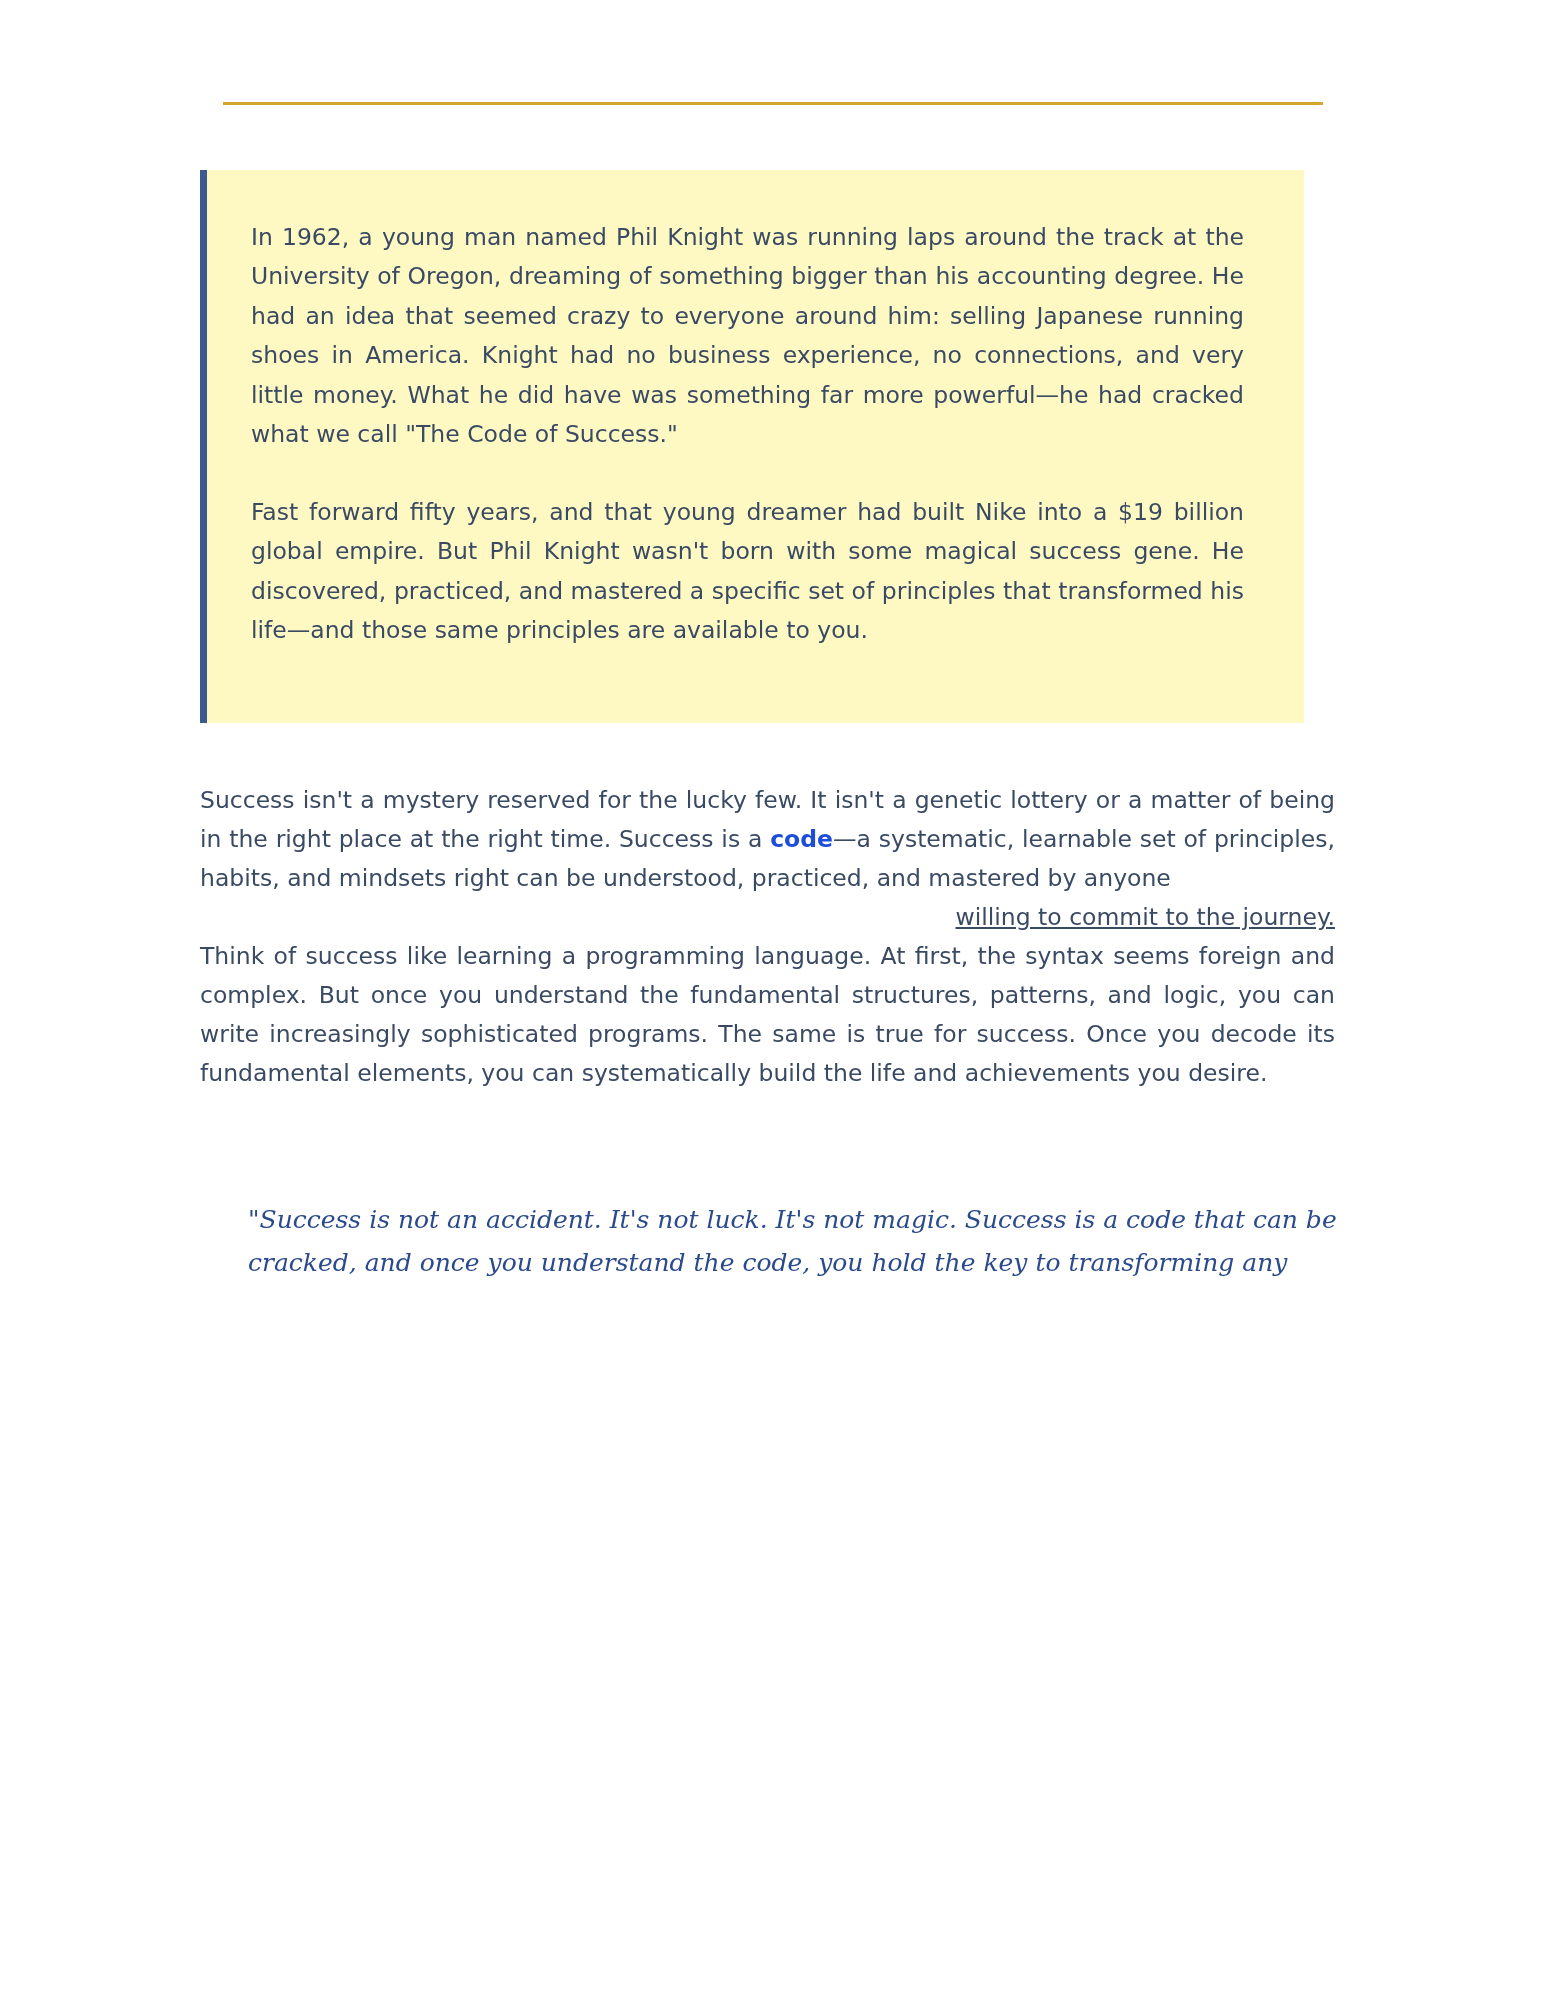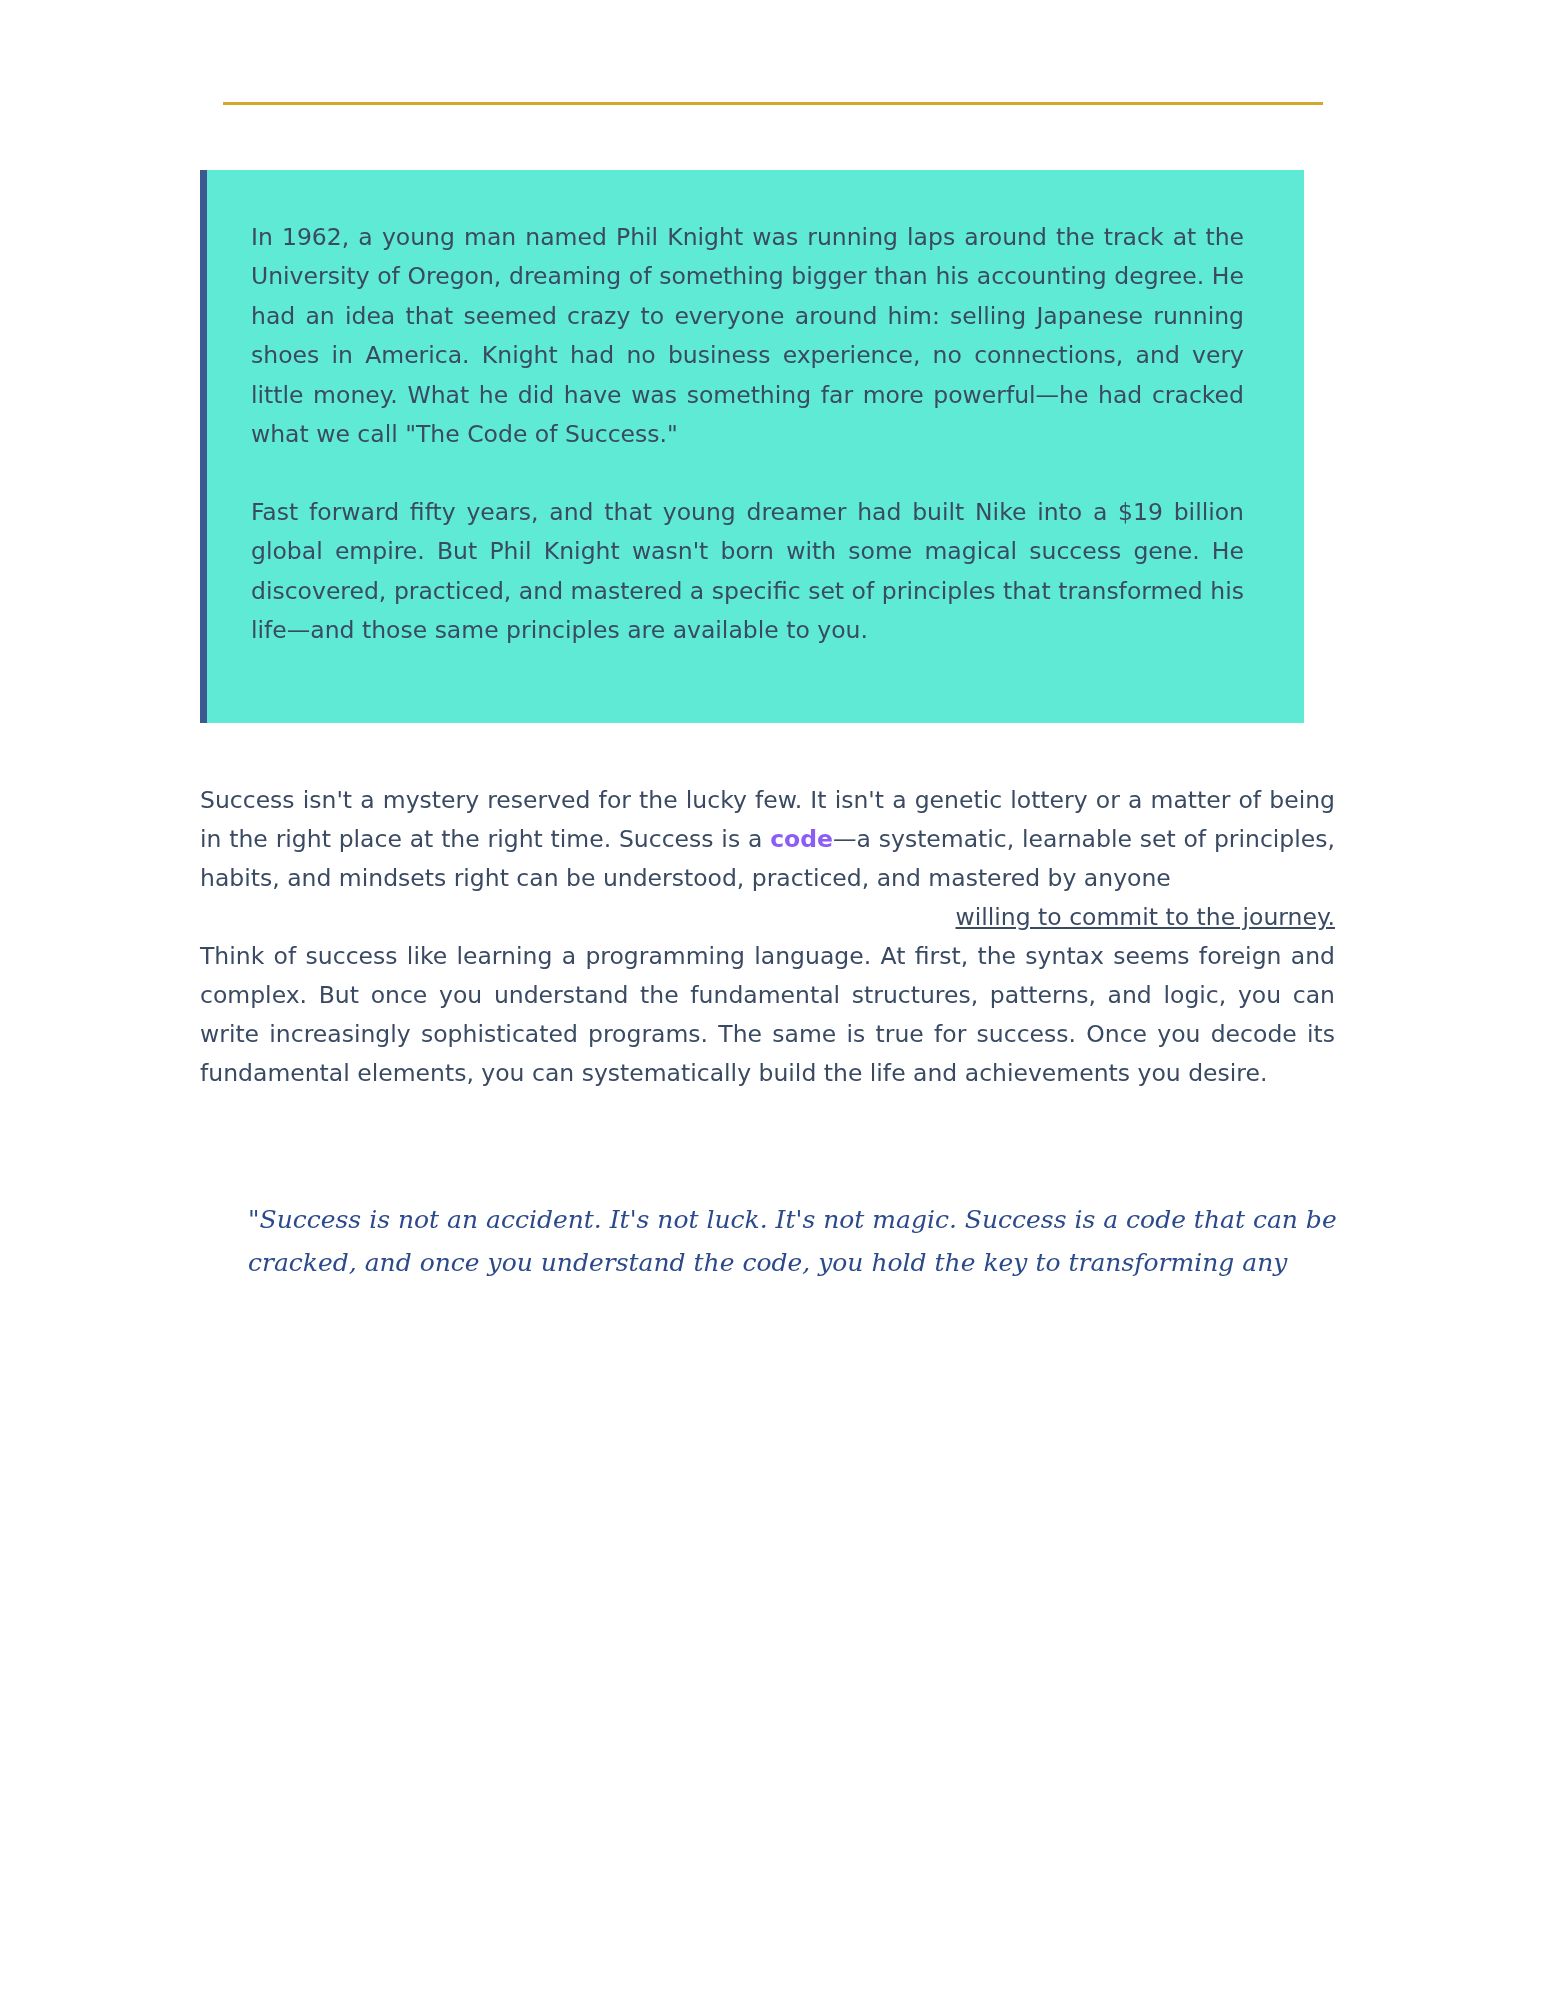--- a/index.html
+++ b/index.html
@@ -62,21 +62,21 @@
     font-size: 44px;
     font-weight: 400;
     color: #1f3f87;
     line-height: 1.3;
     padding-top: 2px;
   }
   .callout {
     margin: 65px 0 0 200px;
     width: 1104px;
     box-sizing: border-box;
-    background: #5eead4;
+    background: #fef9c3;
     border-left: 7px solid #3c5a8f;
     padding: 48px 60px 72px 44px;
   }
   .callout p {
     margin: 0;
     font-size: 23.5px;
     line-height: 1.68;
     color: #3a4a63;
     text-align: justify;
     text-justify: inter-word;
@@ -97,21 +97,21 @@
     text-justify: inter-word;
   }
   .body-block p + p {
     margin-top: 0;
   }
   .body-block .nogap {
     text-align: right;
     text-decoration: underline;
   }
   strong.code-em {
-    color: #8b5cf6;
+    color: #1d4ed8;
     font-weight: bold;
   }
   .quote {
     margin: 105px 0 0 248px;
     width: 1200px;
     font-family: "DejaVu Serif", serif;
     font-style: italic;
     font-size: 25px;
     line-height: 1.72;
     color: #2b4a8b;

